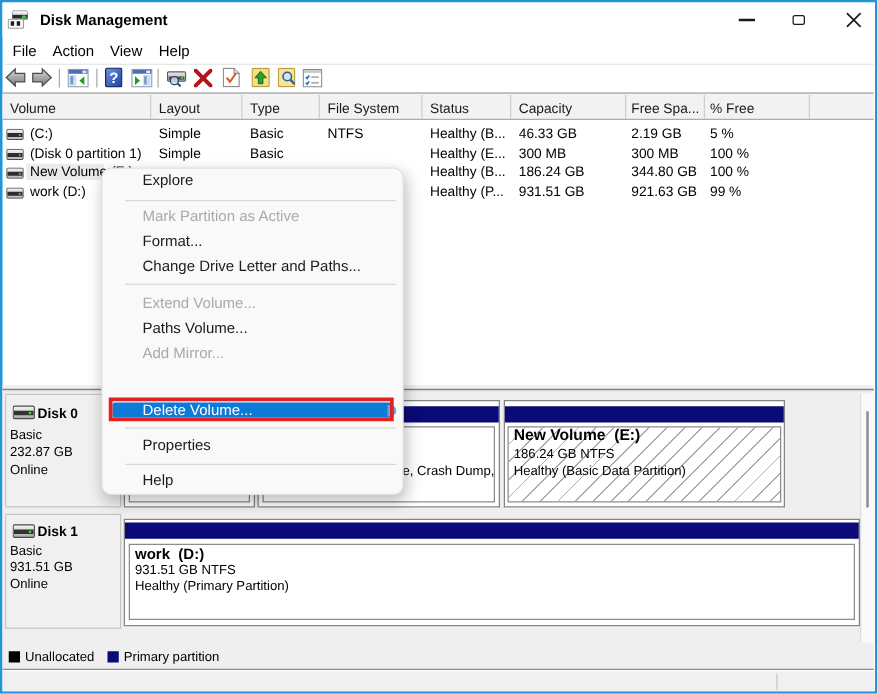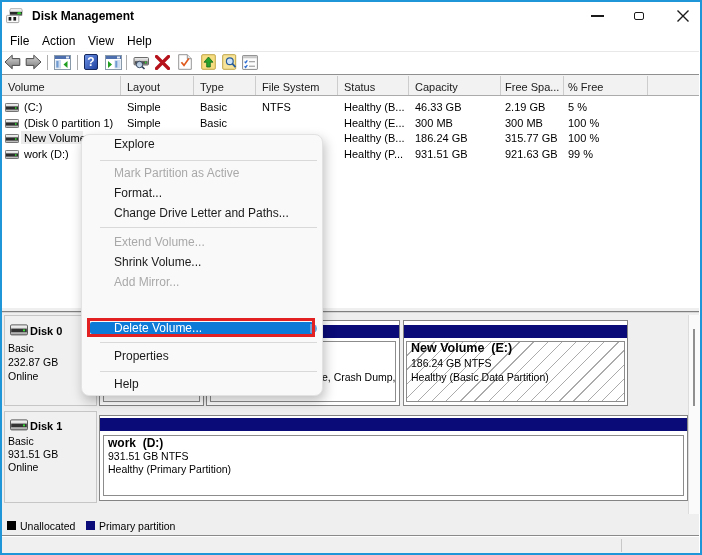--- a/index.html
+++ b/index.html
@@ -172,21 +172,21 @@
 <div class="a t11" style="left:127px;top:114.5px;line-height:16px;">Simple</div>
 <div class="a t11" style="left:200px;top:114.5px;line-height:16px;">Basic</div>
 <div class="a t11" style="left:344px;top:114.5px;line-height:16px;">Healthy (E...</div>
 <div class="a t11" style="left:415px;top:114.5px;line-height:16px;">300 MB</div>
 <div class="a t11" style="left:505px;top:114.5px;line-height:16px;">300 MB</div>
 <div class="a t11" style="left:568px;top:114.5px;line-height:16px;">100 %</div>
 
 <div class="a t11" style="left:24px;top:130px;line-height:16px;">New Volume (E:)</div>
 <div class="a t11" style="left:344px;top:130px;line-height:16px;">Healthy (B...</div>
 <div class="a t11" style="left:415px;top:130px;line-height:16px;">186.24 GB</div>
-<div class="a t11" style="left:505px;top:130px;line-height:16px;">315.77 GB</div>
+<div class="a t11" style="left:505px;top:130px;line-height:16px;">344.80 GB</div>
 <div class="a t11" style="left:568px;top:130px;line-height:16px;">100 %</div>
 
 <div class="a t11" style="left:24px;top:145.5px;line-height:16px;">work (D:)</div>
 <div class="a t11" style="left:344px;top:145.5px;line-height:16px;">Healthy (P...</div>
 <div class="a t11" style="left:415px;top:145.5px;line-height:16px;">931.51 GB</div>
 <div class="a t11" style="left:505px;top:145.5px;line-height:16px;">921.63 GB</div>
 <div class="a t11" style="left:568px;top:145.5px;line-height:16px;">99 %</div>
 
 <svg class="a rowico" style="left:5px;top:103px;" width="14" height="9" viewBox="0 0 14 9">
   <defs>
@@ -291,21 +291,21 @@
 <div class="a" style="left:81px;top:134px;width:242px;height:262px;background:#f9f9f9;border:1px solid #e2e2e2;
      box-sizing:border-box;border-radius:8px;box-shadow:2px 5px 12px rgba(0,0,0,0.25);"></div>
 <div class="a" style="left:81px;top:134px;width:242px;">
   <div class="mi">Explore</div>
   <div class="sep" style="margin:6px 6px 2px 19px;"></div>
   <div class="mid">Mark Partition as Active</div>
   <div class="mi">Format...</div>
   <div class="mi">Change Drive Letter and Paths...</div>
   <div class="sep" style="margin:4px 6px 4px 19px;"></div>
   <div class="mid">Extend Volume...</div>
-  <div class="mi">Shrink Volume...</div>
+  <div class="mi">Paths Volume...</div>
   <div class="mid">Add Mirror...</div>
 </div>
 
 <div class="a" style="left:90px;top:322px;width:223px;height:12px;background:#0c7ad6;border-radius:2px;"></div>
 <div class="a" style="left:310px;top:323.5px;width:6.5px;height:9.5px;background:#68a4da;border-radius:0 5px 5px 0;"></div>
 <div class="a" style="left:87px;top:318px;width:228px;height:19px;border:3px solid #e22222;box-sizing:border-box;"></div>
 <div class="a" style="left:114px;top:321px;font-size:12px;color:#fff;">Delete Volume...</div>
 <div class="a" style="left:100px;top:342px;width:217px;height:1px;background:#d9d9d9;"></div>
 <div class="a mi" style="left:81px;top:346px;width:242px;padding-left:33px;box-sizing:border-box;">Properties</div>
 <div class="a" style="left:100px;top:371px;width:217px;height:1px;background:#d9d9d9;"></div>

